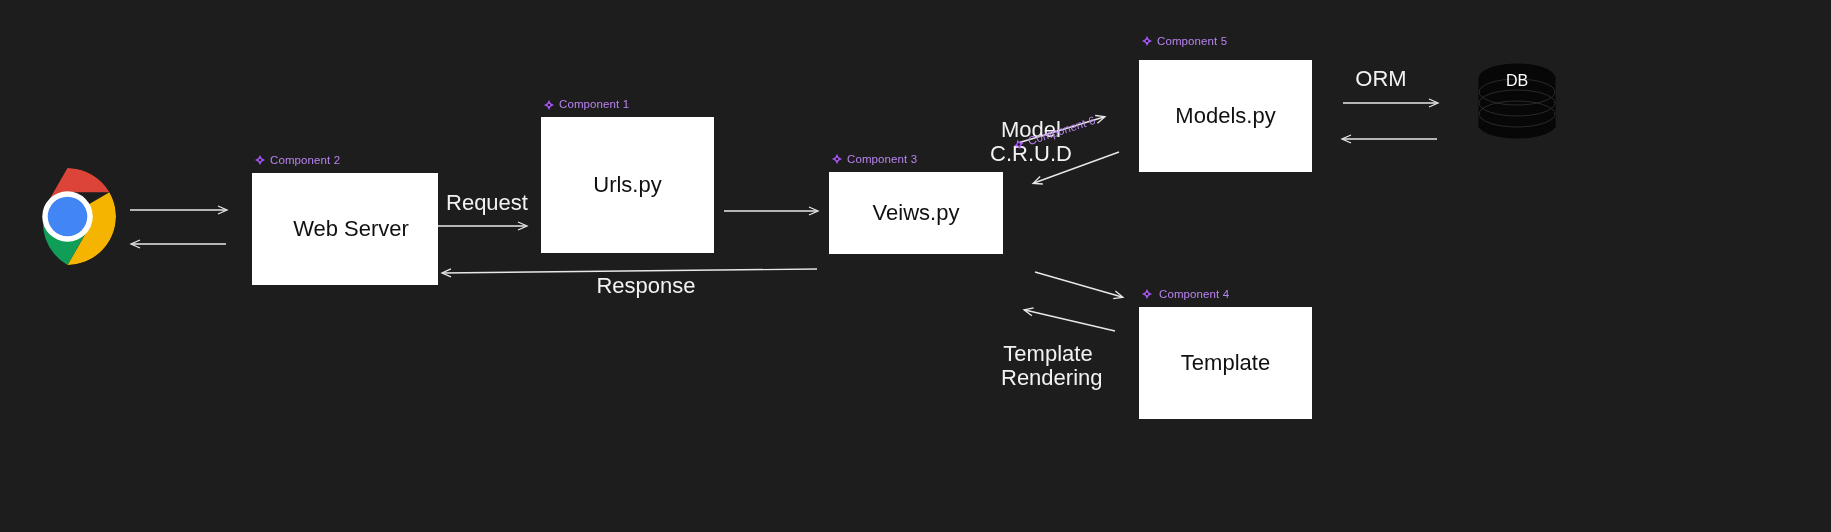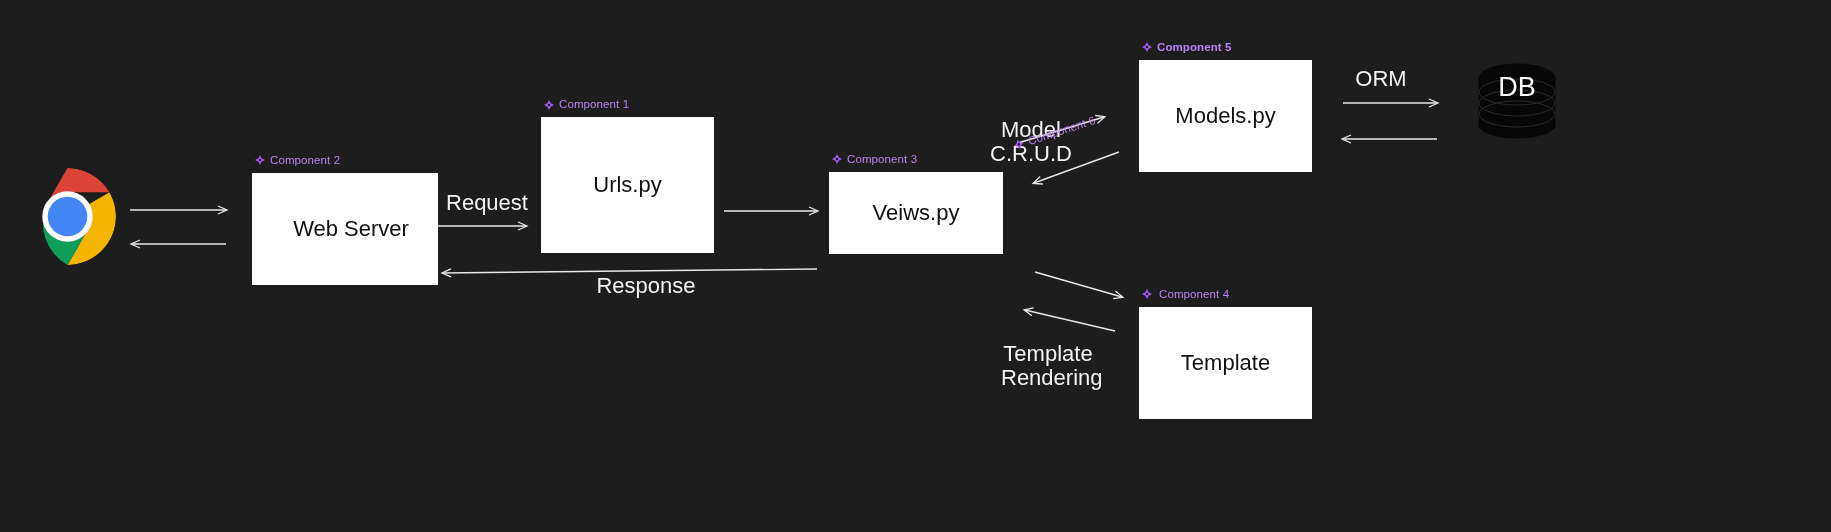--- a/index.html
+++ b/index.html
@@ -79,21 +79,21 @@
   
   .chrome { position: absolute; }
 
   
   .db {
     position: absolute;
   }
   .db-text {
     position: absolute;
     color: #ffffff;
-    font-size: 27px;
+    font-size: 16px;
     font-family: "Liberation Sans", sans-serif;
     text-align: center;
   }
 </style>
 </head>
 <body>
 
 <div id="canvas">
 
   <svg id="arrows" viewBox="0 0 1831 532" xmlns="http://www.w3.org/2000/svg">
@@ -194,21 +194,21 @@
           <svg width="10" height="10" viewBox="0 0 12 12" xmlns="http://www.w3.org/2000/svg">
             <path d="M6 0 L8 4 L12 6 L8 8 L6 12 L4 8 L0 6 L4 4 Z" fill="#a855f7"></path>
             <circle cx="6" cy="6" r="1.6" fill="#1d1d1d"></circle>
           </svg>
         </span>
         <span>Component 3</span>
       </div>
       <div class="node" style="left: 829px; top: 172px; width: 174px; height: 82px;">
         <span>Veiws.py</span>
       </div>
-      <div class="badge" style="left: 1142px; top: 41px; font-weight: bold;">
+      <div class="badge" style="left: 1142px; top: 35px;">
         <span class="glyph">
           <svg width="10" height="10" viewBox="0 0 12 12" xmlns="http://www.w3.org/2000/svg">
             <path d="M6 0 L8 4 L12 6 L8 8 L6 12 L4 8 L0 6 L4 4 Z" fill="#a855f7"></path>
             <circle cx="6" cy="6" r="1.6" fill="#1d1d1d"></circle>
           </svg>
         </span>
         <span>Component 5</span>
       </div>
       <div class="node" style="left: 1139px; top: 60px; width: 173px; height: 112px;">
         <span>Models.py</span>

